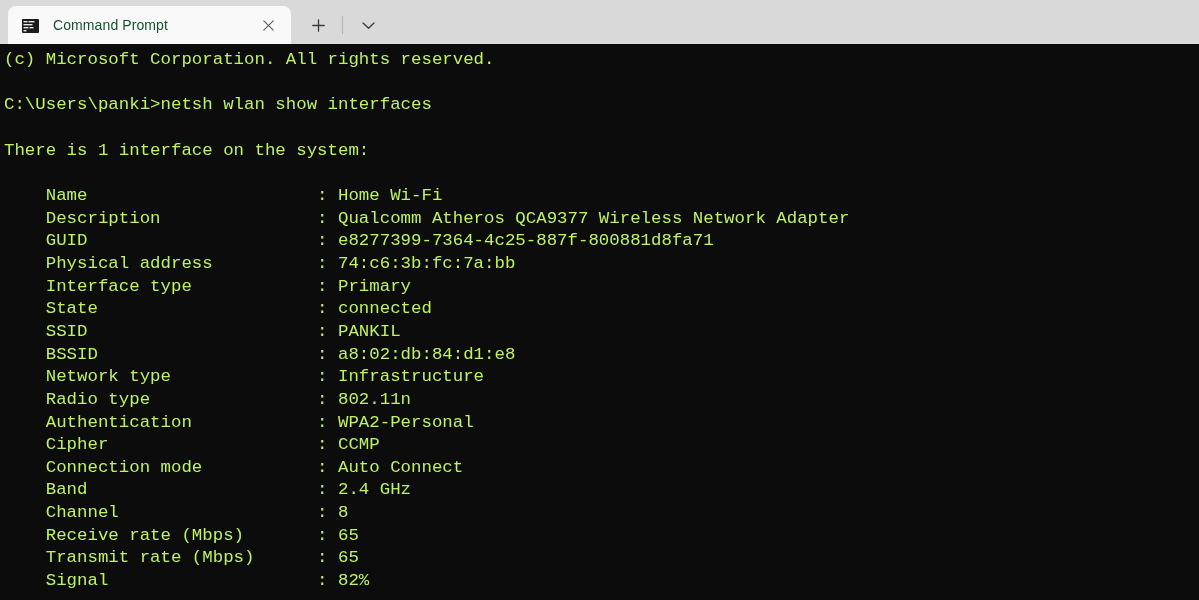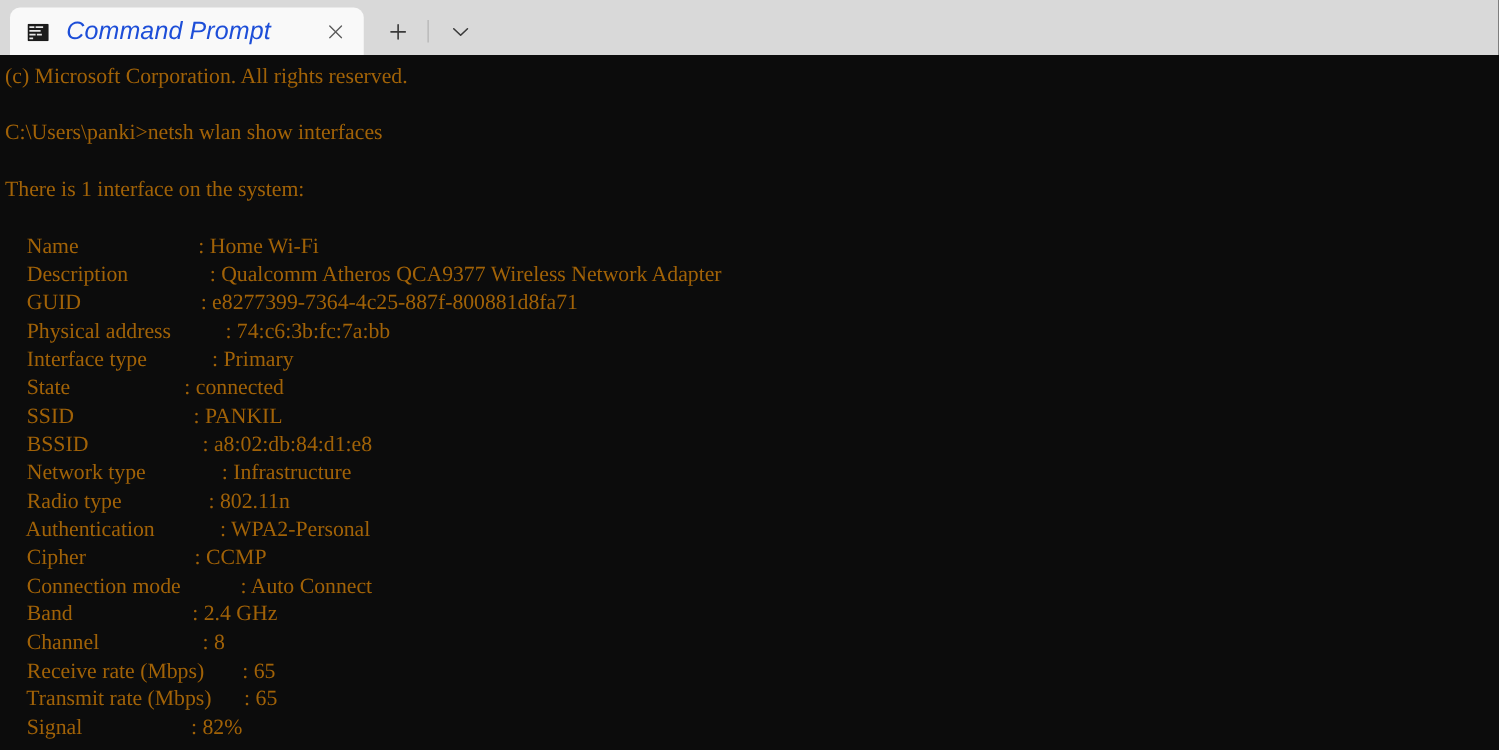--- a/index.html
+++ b/index.html
@@ -50,27 +50,26 @@
     width: 17px;
     height: 14px;
     flex: 0 0 auto;
     margin-right: 14px;
     display: block;
   }
 
   .tab-title {
     flex: 1 1 auto;
     font-family: "Liberation Sans", sans-serif;
-    font-size: 20px;
-    color: #1d4ed8;
+    font-size: 14px;
+    color: #14532d;
     white-space: nowrap;
     overflow: hidden;
     text-overflow: ellipsis;
     letter-spacing: .1px;
-    font-style: italic;
   }
 
   .tab-close {
     flex: 0 0 auto;
     width: 30px;
     height: 28px;
     display: flex;
     align-items: center;
     justify-content: center;
     border-radius: 4px;
@@ -102,24 +101,24 @@
   
   .terminal {
     width: 1199px;
     height: 556px;
     background: #0c0c0c;
     padding: 5px 0 0 4px;
     overflow: hidden;
   }
 
   .console {
-    font-family: Liberation Serif, serif;
+    font-family: Liberation Mono, monospace;
     font-size: 17.4px;
     line-height: 22.65px;
-    color: #a16207;
+    color: #bef264;
     white-space: pre;
     letter-spacing: 0px;
   }
 
   .line { white-space: pre; min-height: 22.65px; }
   .blank { min-height: 22.65px; }
 </style>
 </head>
 <body>
 

